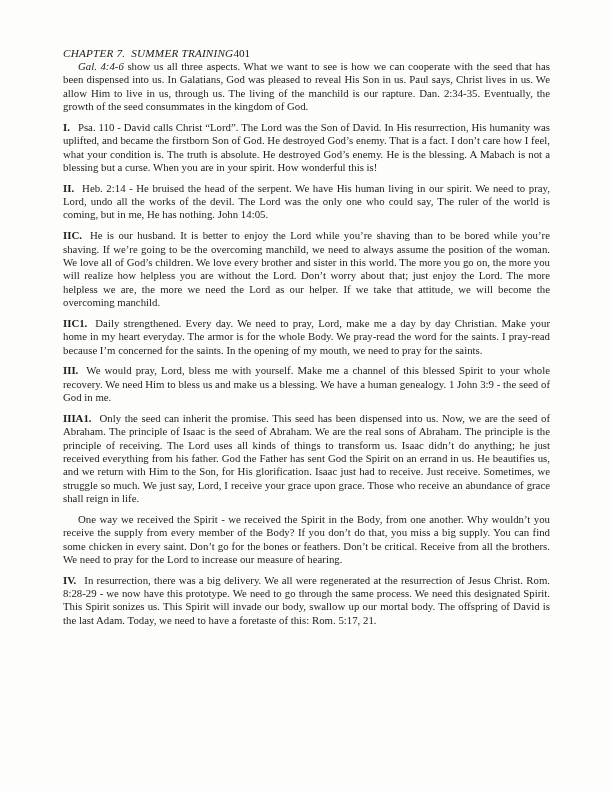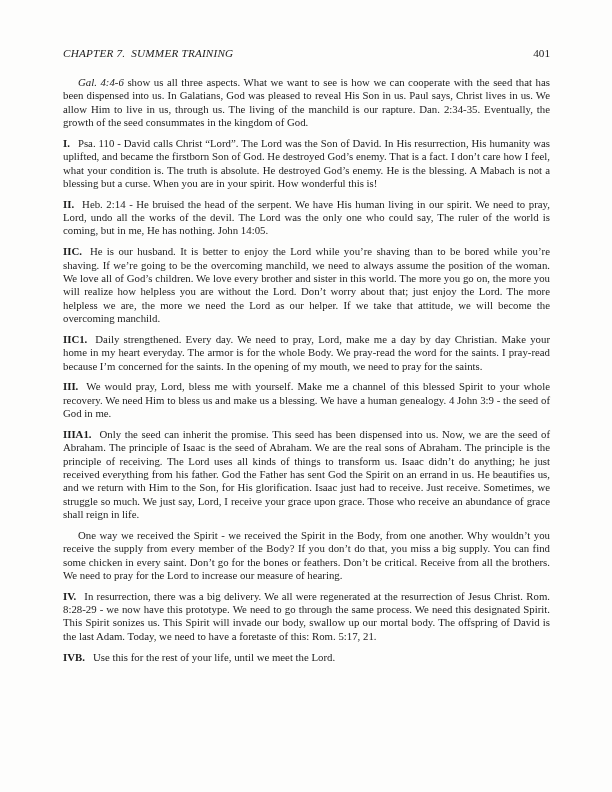--- a/index.html
+++ b/index.html
@@ -14,35 +14,33 @@
     box-sizing: border-box;
   }
   .content {
     position: absolute;
     left: 63px;
     top: 47px;
     width: 487px;
   }
   .header {
     display: flex;
-    justify-content: space-between;
     align-items: baseline;
     font-size: 11.2px;
     line-height: 13px;
   }
   .running-title {
     font-style: italic;
     letter-spacing: 0.2px;
     white-space: pre;
   }
   .page-number {
     font-style: normal;
   }
   .body-text {
-    margin-top: 16px;
     text-align: justify;
     font-size: 10.8px;
     line-height: 13.35px;
   }
   .para {
     margin: 0 0 7.5px 0;
   }
   .para.indent {
     text-indent: 15px;
   }
@@ -70,26 +68,25 @@
       <p class="para indent"><span class="lead">Gal. 4:4-6</span> <span>show us all three aspects. What we want to see is how we can cooperate with the seed that has been dispensed into us. In Galatians, God was pleased to reveal His Son in us. Paul says, Christ lives in us. We allow Him to live in us, through us. The living of the manchild is our rapture. Dan. 2:34-35. Eventually, the growth of the seed consummates in the kingdom of God.</span></p>
 
       <p class="para"><span class="label">I.</span><span>Psa. 110 - David calls Christ “Lord”. The Lord was the Son of David. In His resurrection, His humanity was uplifted, and became the firstborn Son of God. He destroyed God’s enemy. That is a fact. I don’t care how I feel, what your condition is. The truth is absolute. He destroyed God’s enemy. He is the blessing. A Mabach is not a blessing but a curse. When you are in your spirit. How wonderful this is!</span></p>
 
       <p class="para"><span class="label">II.</span><span>Heb. 2:14 - He bruised the head of the serpent. We have His human living in our spirit. We need to pray, Lord, undo all the works of the devil. The Lord was the only one who could say, The ruler of the world is coming, but in me, He has nothing. John 14:05.</span></p>
 
       <p class="para"><span class="label">IIC.</span><span>He is our husband. It is better to enjoy the Lord while you’re shaving than to be bored while you’re shaving. If we’re going to be the overcoming manchild, we need to always assume the position of the woman. We love all of God’s children. We love every brother and sister in this world. The more you go on, the more you will realize how helpless you are without the Lord. Don’t worry about that; just enjoy the Lord. The more helpless we are, the more we need the Lord as our helper. If we take that attitude, we will become the overcoming manchild.</span></p>
 
       <p class="para"><span class="label">IIC1.</span><span>Daily strengthened. Every day. We need to pray, Lord, make me a day by day Christian. Make your home in my heart everyday. The armor is for the whole Body. We pray-read the word for the saints. I pray-read because I’m concerned for the saints. In the opening of my mouth, we need to pray for the saints.</span></p>
 
-      <p class="para"><span class="label">III.</span><span>We would pray, Lord, bless me with yourself. Make me a channel of this blessed Spirit to your whole recovery. We need Him to bless us and make us a blessing. We have a human genealogy. 4 John 3:9 - the seed of God in me.</span></p>
+      <p class="para"><span class="label">III.</span><span>We would pray, Lord, bless me with yourself. Make me a channel of this blessed Spirit to your whole recovery. We need Him to bless us and make us a blessing. We have a human genealogy. 1 John 3:9 - the seed of God in me.</span></p>
 
       <p class="para"><span class="label">IIIA1.</span><span>Only the seed can inherit the promise. This seed has been dispensed into us. Now, we are the seed of Abraham. The principle of Isaac is the seed of Abraham. We are the real sons of Abraham. The principle is the principle of receiving. The Lord uses all kinds of things to transform us. Isaac didn’t do anything; he just received everything from his father. God the Father has sent God the Spirit on an errand in us. He beautifies us, and we return with Him to the Son, for His glorification. Isaac just had to receive. Just receive. Sometimes, we struggle so much. We just say, Lord, I receive your grace upon grace. Those who receive an abundance of grace shall reign in life.</span></p>
 
       <p class="para indent"><span>One way we received the Spirit - we received the Spirit in the Body, from one another. Why wouldn’t you receive the supply from every member of the Body? If you don’t do that, you miss a big supply. You can find some chicken in every saint. Don’t go for the bones or feathers. Don’t be critical. Receive from all the brothers. We need to pray for the Lord to increase our measure of hearing.</span></p>
 
 
       <p class="para"><span class="label">IV.</span><span>In resurrection, there was a big delivery. We all were regenerated at the resurrection of Jesus Christ. Rom. 8:28-29 - we now have this prototype. We need to go through the same process. We need this designated Spirit. This Spirit sonizes us. This Spirit will invade our body, swallow up our mortal body. The offspring of David is the last Adam. Today, we need to have a foretaste of this: Rom. 5:17, 21.</span></p>
 
-      <p class="para"><span class="label">IVB.</span><span>Use this for the rest of your life, until we meet the Lord.</span></p>
 
     </div>
   </div>
 </div>
 
 </body></html>

